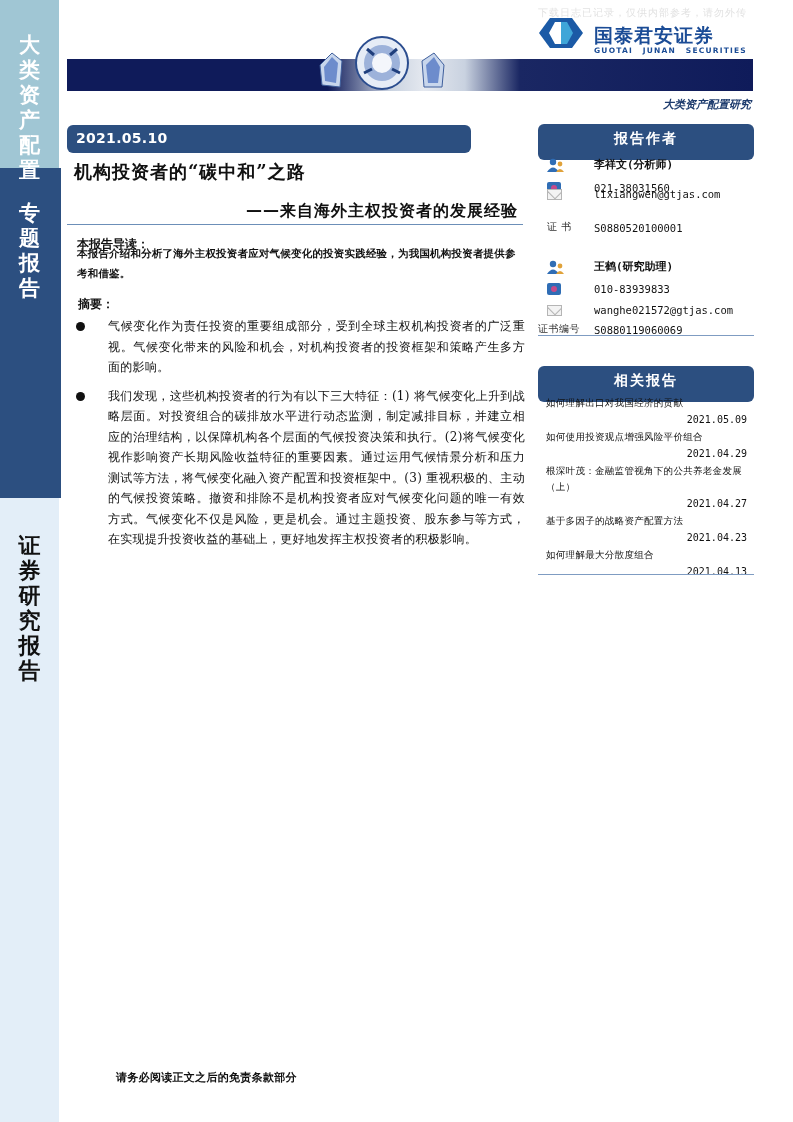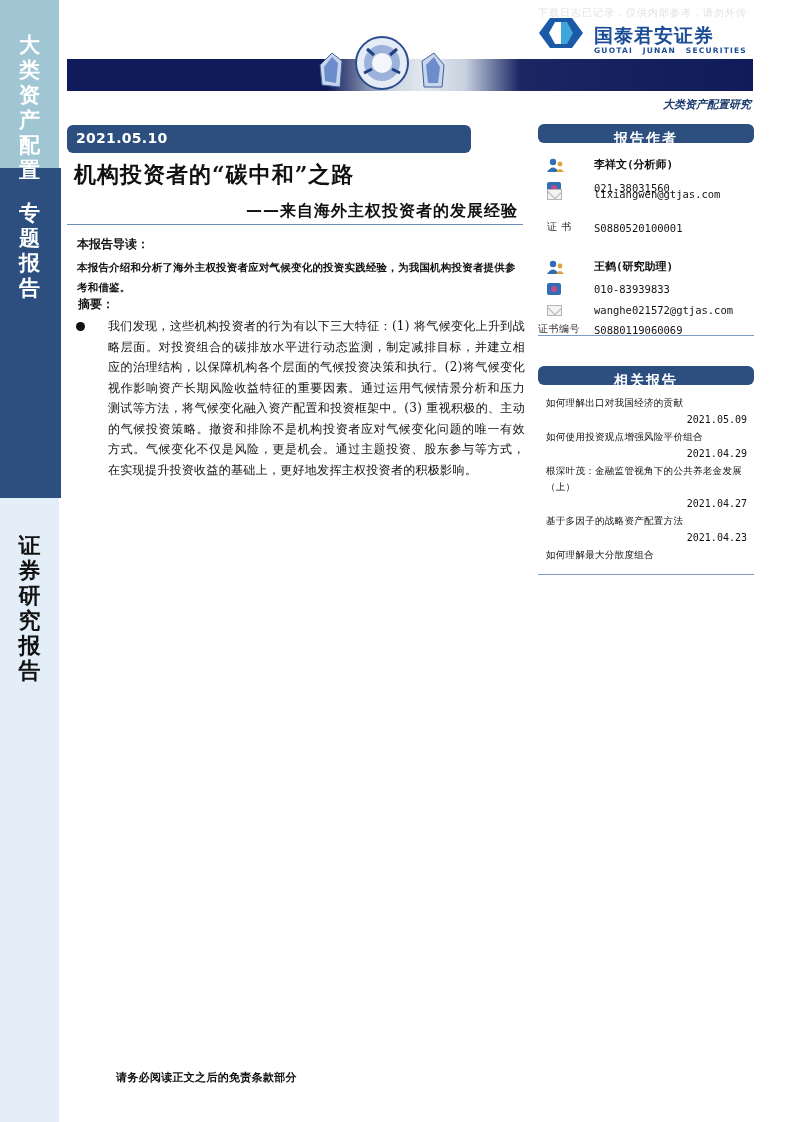--- a/index.html
+++ b/index.html
@@ -27,34 +27,34 @@
   .banner { position: absolute; left: 67px; top: 59px; width: 686px; height: 32px;
     background: linear-gradient(90deg, #0f1b5a 0%, #0f1b5a 38%, #c9d2e0 47%, #e4e8ef 52%, #c9d2e0 58%, #1a2763 66%, #0f1b5a 100%); }
   .gems { position: absolute; left: 312px; top: 35px; width: 140px; height: 58px; }
 
   .series-tag { position: absolute; right: 42px; top: 97px; font-size: 11px; font-weight: bold; color: #1e3c6e; font-style: italic; }
 
   
   .date-bar { position: absolute; left: 67px; top: 125px; width: 404px; height: 28px; background: #2c4f80; border-radius: 6px 6px 6px 6px; }
   .date-bar span { position: absolute; left: 9px; top: 5px; color: #fff; font-family: "DejaVu Sans", sans-serif; font-weight: bold; font-size: 14px; letter-spacing: 0.3px; }
 
-  .title { position: absolute; left: 74px; top: 160px; font-size: 22px; font-weight: bold; color: #111; letter-spacing: 1px; }
+  .title { position: absolute; left: 74px; top: 160px; font-size: 18px; font-weight: bold; color: #111; letter-spacing: 1px; }
   .subtitle { position: absolute; right: 275px; top: 201px; font-size: 16px; font-weight: bold; color: #111; letter-spacing: 1px; }
   .title-rule { position: absolute; left: 67px; top: 224px; width: 456px; height: 1px; background: #6c8fb8; }
 
   .lead-h { position: absolute; left: 77px; top: 236px; font-size: 12px; font-weight: bold; }
-  .lead-p { position: absolute; left: 77px; top: 257px; width: 446px; font-size: 10.5px; font-weight: bold; line-height: 20px; letter-spacing: 0.2px; }
+  .lead-p { position: absolute; left: 77px; top: 243px; width: 446px; font-size: 10.5px; font-weight: bold; line-height: 20px; letter-spacing: 0.2px; }
   .abs-h { position: absolute; left: 67px; top: 296px; font-size: 12px; font-weight: bold; margin-left: 11px; }
 
   .bullets { position: absolute; left: 70px; top: 316px; width: 455px; }
   .bullet { position: relative; padding-left: 38px; font-size: 12px; line-height: 20.5px; margin-bottom: 8px; text-align: justify; letter-spacing: 0.3px; }
   .bullet .dot { position: absolute; left: 6px; top: 6px; width: 9px; height: 9px; border-radius: 50%; background: #111; }
 
   
-  .rhead { position: absolute; left: 538px; width: 216px; height: 19px; background: #2c4f80; border-radius: 6px; color: #fff; text-align: center; font-weight: bold; font-size: 14px; line-height: 28px; letter-spacing: 2px; }
+  .rhead { position: absolute; left: 538px; width: 216px; height: 36px; background: #2c4f80; border-radius: 6px; color: #fff; text-align: center; font-weight: bold; font-size: 14px; line-height: 28px; letter-spacing: 2px; }
   .rh1 { top: 124px; }
   .rh2 { top: 366px; }
 
   .arow { position: absolute; left: 538px; height: 20px; display: flex; align-items: flex-end; font-size: 10.5px; }
   .arow .ic { width: 56px; padding-left: 9px; display: flex; align-items: center; }
   .arow .lbl { width: 56px; font-size: 10px; color: #333; letter-spacing: 0.5px; }
   .arow .val { font-family: "DejaVu Sans Mono", "Liberation Mono", monospace; font-size: 10.5px; color: #111; }
   .arow .name { font-weight: bold; font-size: 11px; }
   .author-rule { position: absolute; left: 538px; top: 335px; width: 216px; height: 1px; background: #7f9cc2; }
 
@@ -140,20 +140,24 @@
 <div class="subtitle">——来自海外主权投资者的发展经验</div>
 <div class="title-rule"></div>
 
 <div class="lead-h">本报告导读：</div>
 <div class="lead-p">本报告介绍和分析了海外主权投资者应对气候变化的投资实践经验，为我国机构投资者提供参考和借鉴。</div>
 <div class="abs-h">摘要：</div>
 
 <div class="bullets">
   <div class="bullet">
     <span class="dot"></span>
+    <span>气候变化作为责任投资的重要组成部分，受到全球主权机构投资者的广泛重视。气候变化带来的风险和机会，对机构投资者的投资框架和策略产生多方面的影响。</span>
+  </div>
+  <div class="bullet">
+    <span class="dot"></span>
     <span>我们发现，这些机构投资者的行为有以下三大特征：(1) 将气候变化上升到战略层面。对投资组合的碳排放水平进行动态监测，制定减排目标，并建立相应的治理结构，以保障机构各个层面的气候投资决策和执行。(2)将气候变化视作影响资产长期风险收益特征的重要因素。通过运用气候情景分析和压力测试等方法，将气候变化融入资产配置和投资框架中。(3) 重视积极的、主动的气候投资策略。撤资和排除不是机构投资者应对气候变化问题的唯一有效方式。气候变化不仅是风险，更是机会。通过主题投资、股东参与等方式，在实现提升投资收益的基础上，更好地发挥主权投资者的积极影响。</span>
   </div>
 </div>
 
 <div class="rhead rh1">报告作者</div>
 
 <div class="arow" style="top:152px">
   <div class="ic">
       <span class="icon-person">
     <svg width="18" height="14" viewBox="0 0 18 14">
@@ -227,17 +231,18 @@
   <div>
     <div class="rel-item">根深叶茂：金融监管视角下的公共养老金发展（上）</div>
     <div class="rel-date">2021.04.27</div>
   </div>
   <div>
     <div class="rel-item">基于多因子的战略资产配置方法</div>
     <div class="rel-date">2021.04.23</div>
   </div>
   <div>
     <div class="rel-item">如何理解最大分散度组合</div>
+    <div class="rel-date">2021.04.13</div>
   </div>
 </div>
 <div class="related-rule"></div>
 
 <div class="footer">请务必阅读正文之后的免责条款部分</div>
 
 </body></html>

